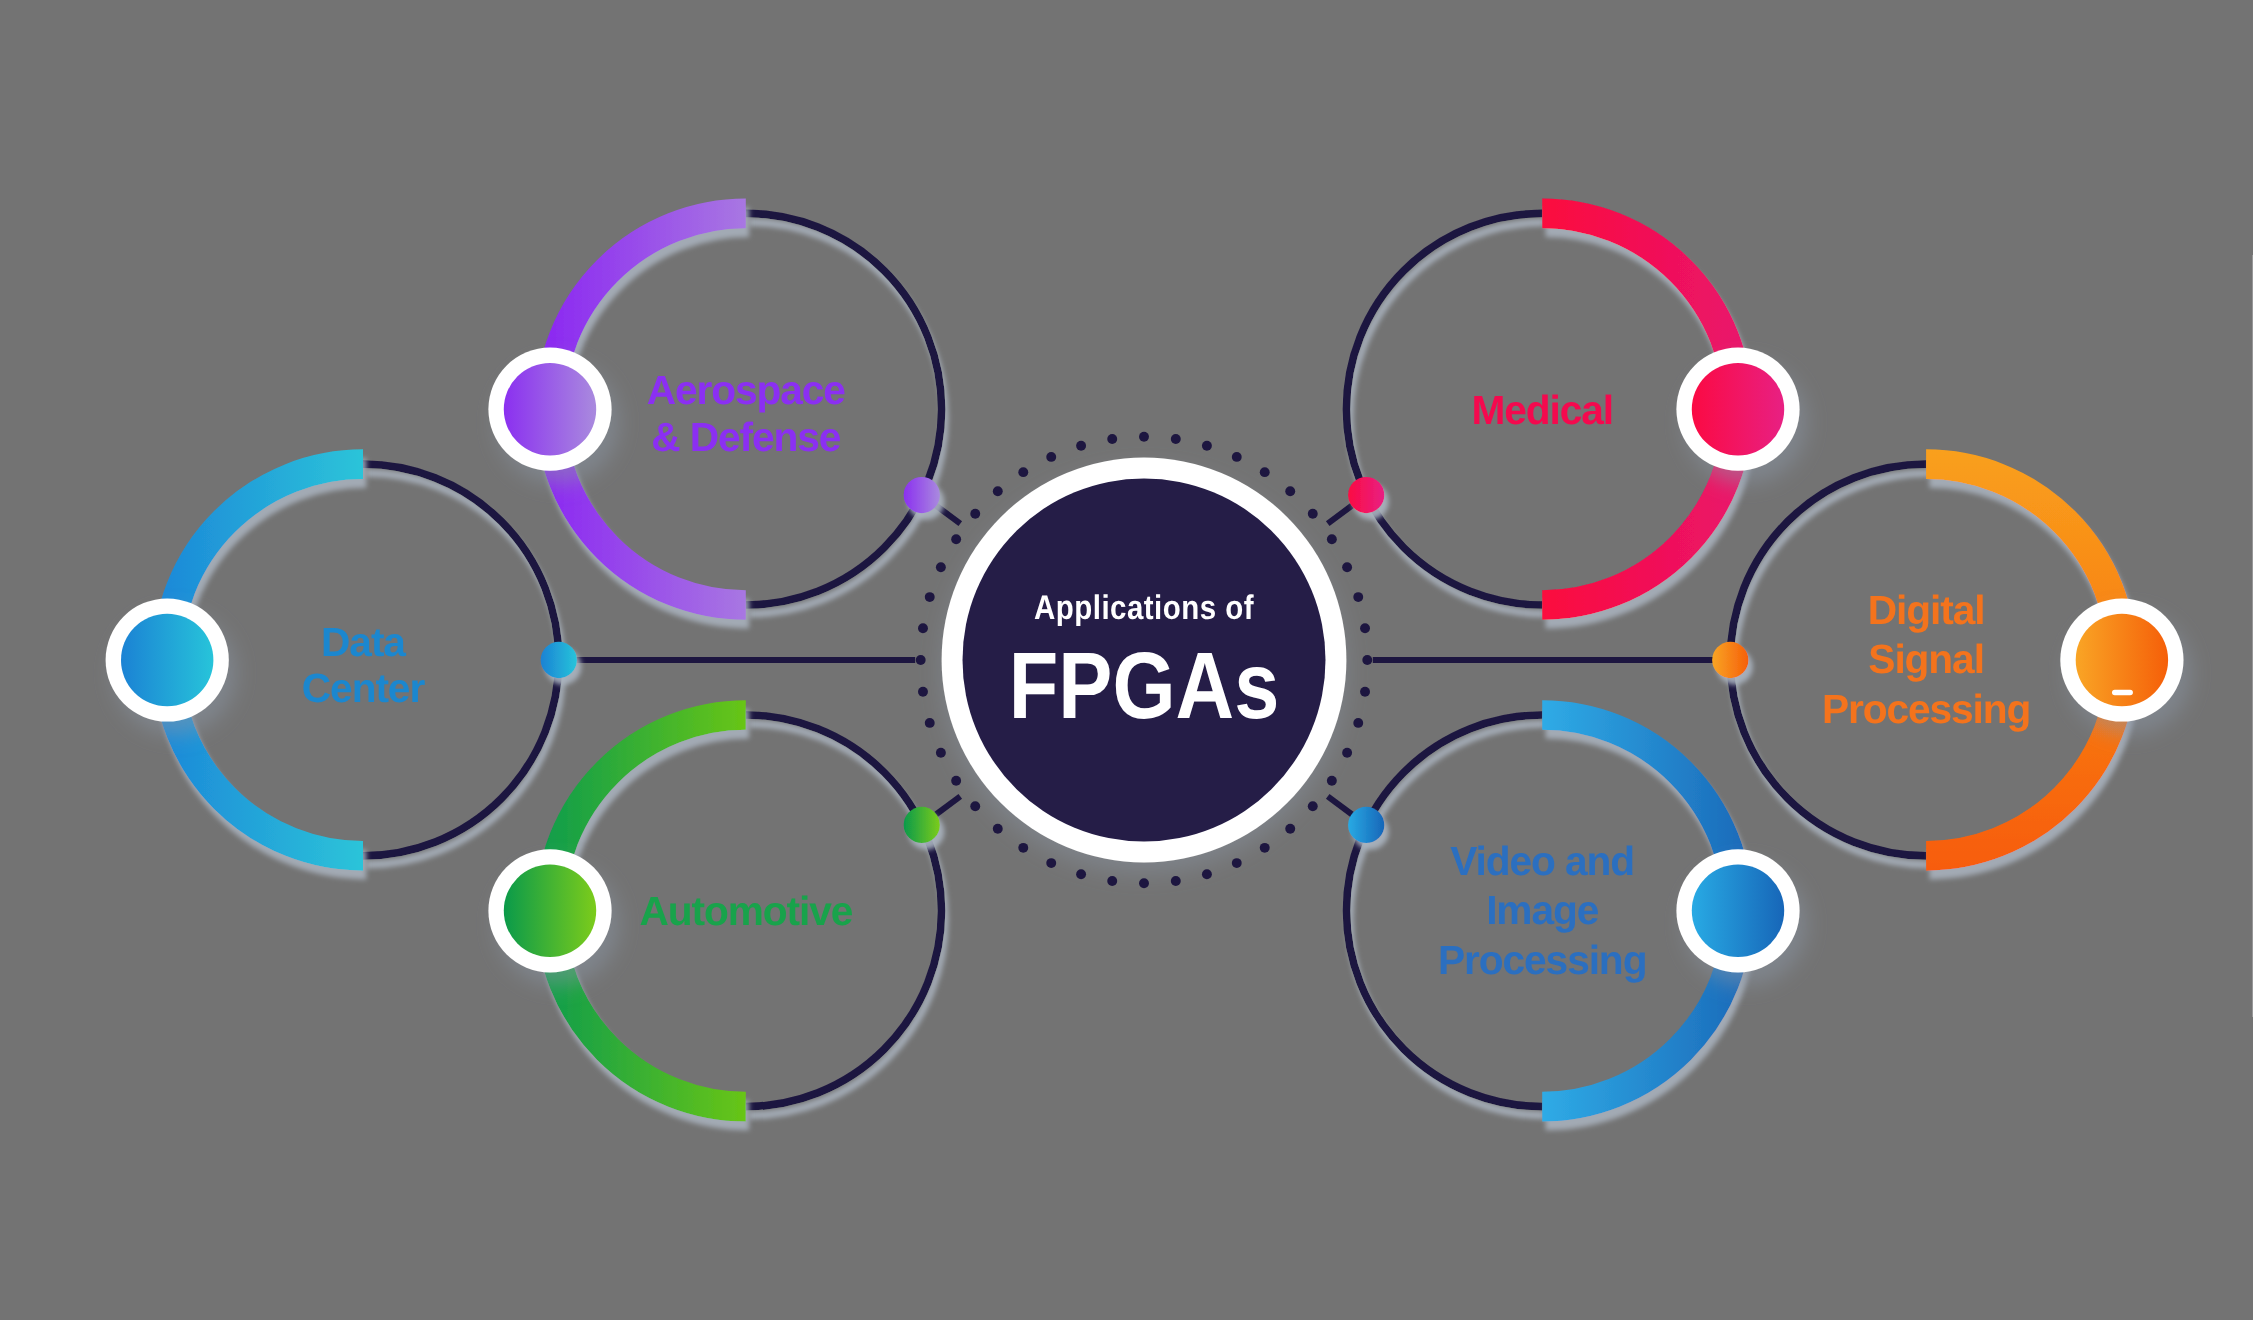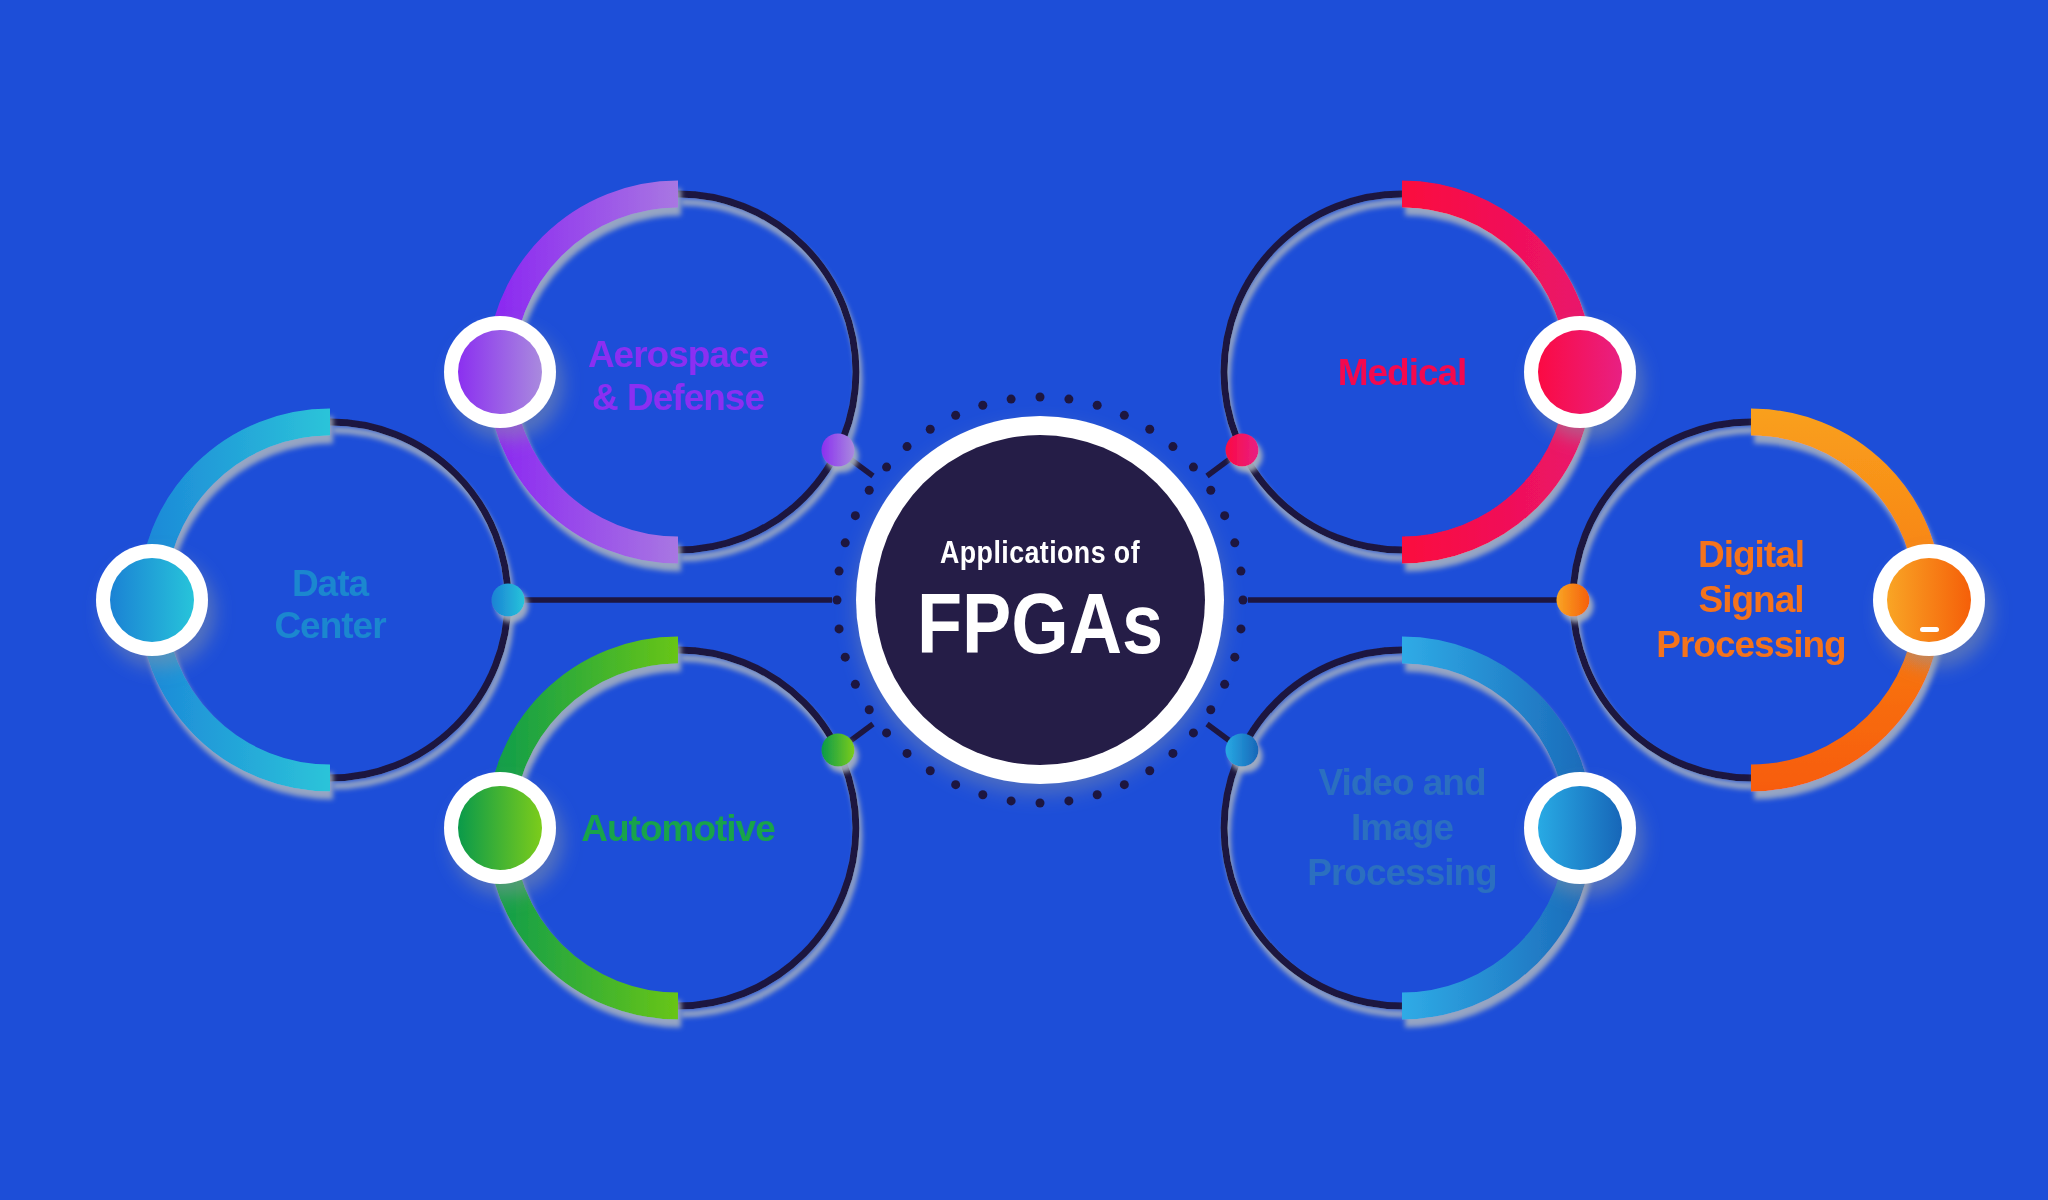--- a/index.html
+++ b/index.html
@@ -6,21 +6,21 @@
   body{background:#f2f3f5;font-family:"Liberation Sans",sans-serif;}
   .stage{position:relative;width:2048px;height:1200px;overflow:hidden;background:#f2f3f5;}
   svg{display:block;width:100%;height:100%;}
   .node-label{font-family:"Liberation Sans",sans-serif;font-weight:700;font-size:37px;letter-spacing:-1px;text-anchor:middle;}
   .hub-sub{font-family:"Liberation Sans",sans-serif;font-weight:700;font-size:31px;letter-spacing:.5px;text-anchor:middle;}
   .hub-main{font-family:"Liberation Sans",sans-serif;font-weight:700;font-size:86px;text-anchor:middle;}
 </style>
 </head>
 <body>
 
-<div class="stage" style="background: #1d4ed8;">
+<div class="stage" style="background: #737373;">
   <svg id="diagram" viewBox="0 0 2048 1200">
     <defs id="svg-defs">
       <filter id="arcShadow" x="-40%" y="-40%" width="180%" height="180%">
         <feDropShadow dx="3" dy="8" stdDeviation="2.5" flood-color="#aab4c0" flood-opacity="0.85"></feDropShadow>
       </filter>
       <filter id="softShadow" x="-40%" y="-40%" width="180%" height="180%">
         <feDropShadow dx="7" dy="12" stdDeviation="9" flood-color="#8b95a5" flood-opacity="0.5"></feDropShadow>
       </filter>
       <filter id="hubShadow" x="-40%" y="-40%" width="180%" height="180%">
         <feDropShadow dx="0" dy="10" stdDeviation="10" flood-color="#8b95a5" flood-opacity="0.45"></feDropShadow>

